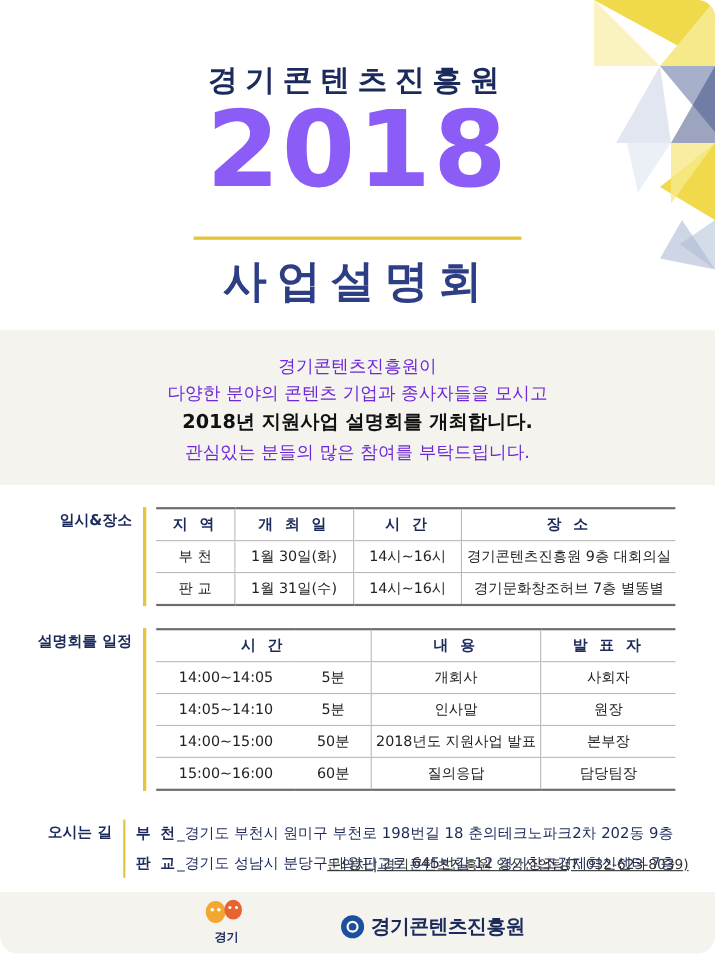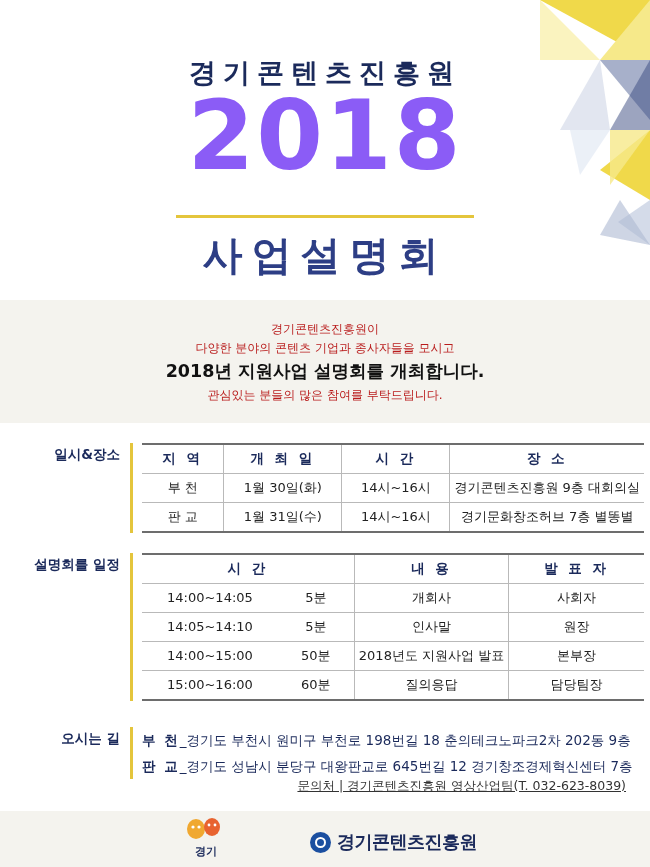--- a/index.html
+++ b/index.html
@@ -13,20 +13,21 @@
     font-family: "DejaVu Sans", "Liberation Sans", sans-serif;
     overflow: hidden;
     position: relative;
   }
   .poster {
     position: relative;
     width: 650px;
     height: 867px;
     background: #ffffff;
     overflow: hidden;
+    border-radius: 16px;
   }
 
   
   .deco {
     position: absolute;
     top: 0;
     right: 0;
     width: 200px;
     height: 300px;
     pointer-events: none;
@@ -81,23 +82,23 @@
   
   .intro {
     position: relative;
     margin: 0;
     padding: 20px 0 18px 0;
     background: #f4f3ee;
     text-align: center;
     color: #222;
   }
   .intro div {
-    font-size: 12px;
+    font-size: 16px;
     line-height: 1.58;
-    color: #b91c1c;
+    color: #6d28d9;
   }
   .intro .strong {
     font-size: 17.5px;
     font-weight: bold;
     color: #111;
   }
 
   
   .section {
     position: relative;
@@ -118,21 +119,21 @@
   }
   .sec-bar {
     width: 3px;
     align-self: stretch;
     background: #e4c53c;
     margin-right: 9px;
     min-height: 20px;
   }
   .sec-body {
     flex: 1;
-    padding-right: 6px;
+    padding-right: 36px;
   }
 
   
   table.grid {
     border-collapse: collapse;
     width: 100%;
     font-size: 13px;
     color: #222;
   }
   table.grid th,

